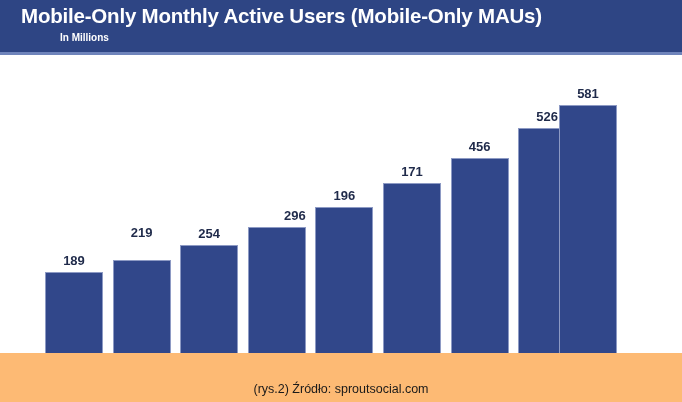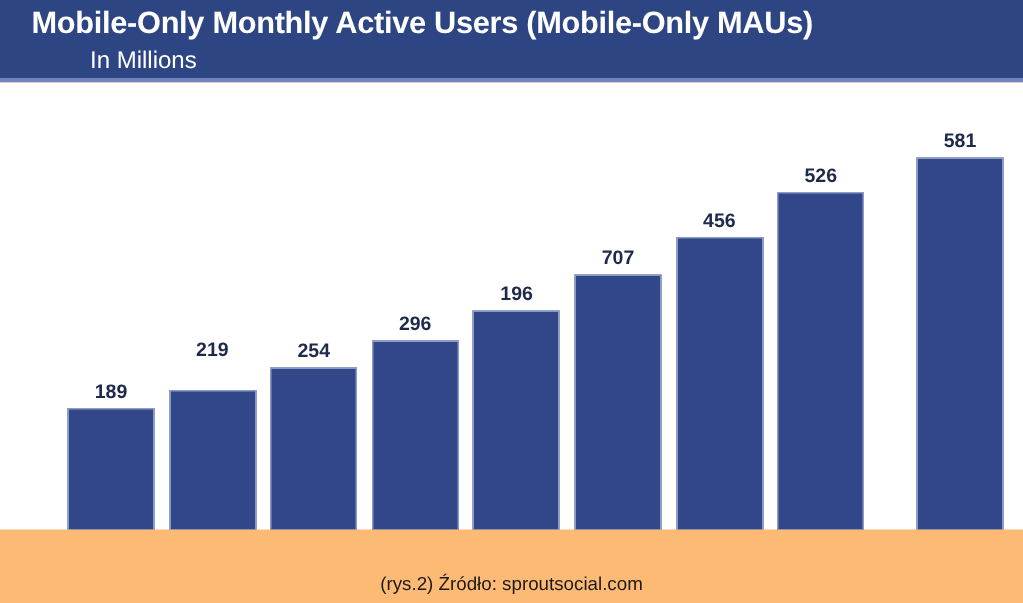--- a/index.html
+++ b/index.html
@@ -34,22 +34,22 @@
     font-size: 20.5px;
     font-weight: bold;
     color: #ffffff;
     letter-spacing: -0.2px;
     white-space: nowrap;
   }
   .header-subtitle {
     position: absolute;
     left: 22px;
     top: 32px;
-    font-size: 16px;
-    font-weight: normal;
+    font-size: 10px;
+    font-weight: bold;
     color: #ffffff;
     white-space: nowrap;
     padding-left: 38px;
   }
   .header-underline {
     position: absolute;
     left: 0;
     top: 52px;
     width: 682px;
     height: 3px;
@@ -125,39 +125,39 @@
         <div class="bar-group" style="left: 112.6px; height: 352px;">
           <div class="bar" style="height: 93px; background: rgb(49, 71, 138); border-color: rgb(141, 154, 196);"></div>
           <div class="bar-value" style="bottom: 113px; color: rgb(31, 42, 74);">219</div>
         </div>
         <div class="bar-group" style="left: 180.2px; height: 288px; text-decoration: underline;">
           <div class="bar" style="height: 108px; background: rgb(49, 71, 138); border-color: rgb(141, 154, 196);"></div>
           <div class="bar-value" style="bottom: 112px; color: rgb(31, 42, 74);">254</div>
         </div>
         <div class="bar-group" style="left: 247.8px; height: 352px;">
           <div class="bar" style="height: 126px; background: rgb(49, 71, 138); border-color: rgb(141, 154, 196);"></div>
-          <div class="bar-value" style="bottom: 130px; color: rgb(31, 42, 74);">296</div>
+          <div class="bar-value" style="bottom: 130px; color: rgb(31, 42, 74); text-align: right;">296</div>
         </div>
         <div class="bar-group" style="left: 315.4px; height: 352px;">
           <div class="bar" style="height: 146px; background: rgb(49, 71, 138); border-color: rgb(141, 154, 196);"></div>
           <div class="bar-value" style="bottom: 150px; color: rgb(31, 42, 74);">196</div>
         </div>
         <div class="bar-group" style="left: 383px; height: 352px;">
           <div class="bar" style="height: 170px; background: rgb(49, 71, 138); border-color: rgb(141, 154, 196);"></div>
-          <div class="bar-value" style="bottom: 174px; color: rgb(31, 42, 74);">707</div>
+          <div class="bar-value" style="bottom: 174px; color: rgb(31, 42, 74);">171</div>
         </div>
         <div class="bar-group" style="left: 450.6px; height: 352px;">
           <div class="bar" style="height: 195px; background: rgb(49, 71, 138); border-color: rgb(141, 154, 196);"></div>
           <div class="bar-value" style="bottom: 199px; color: rgb(31, 42, 74); margin-top: 37px;">456</div>
         </div>
         <div class="bar-group" style="left: 518.2px; height: 352px;">
           <div class="bar" style="height: 225px; background: rgb(49, 71, 138); border-color: rgb(141, 154, 196);"></div>
           <div class="bar-value" style="bottom: 229px; color: rgb(31, 42, 74);">526</div>
         </div>
-        <div class="bar-group" style="left: 611px; height: 253px;">
+        <div class="bar-group" style="left: 559px; height: 253px;">
           <div class="bar" style="height: 248px; background: rgb(49, 71, 138); border-color: rgb(141, 154, 196);"></div>
           <div class="bar-value" style="bottom: 252px; color: rgb(31, 42, 74);">581</div>
         </div>
       </div>
     <div id="labels-layer"></div>
 
   </div>
 
   <div class="caption">(rys.2) Źródło: sproutsocial.com</div>
 

